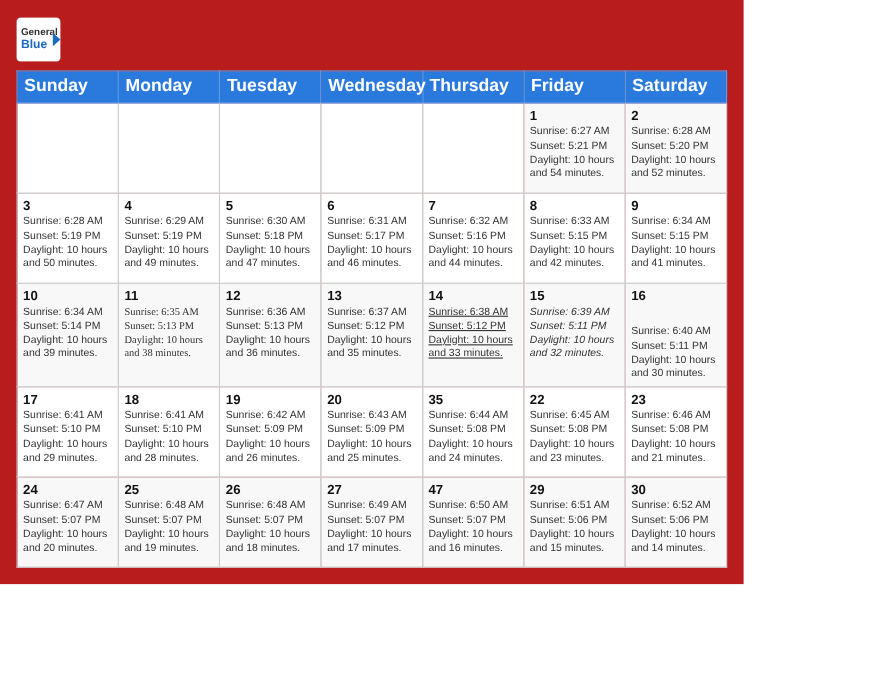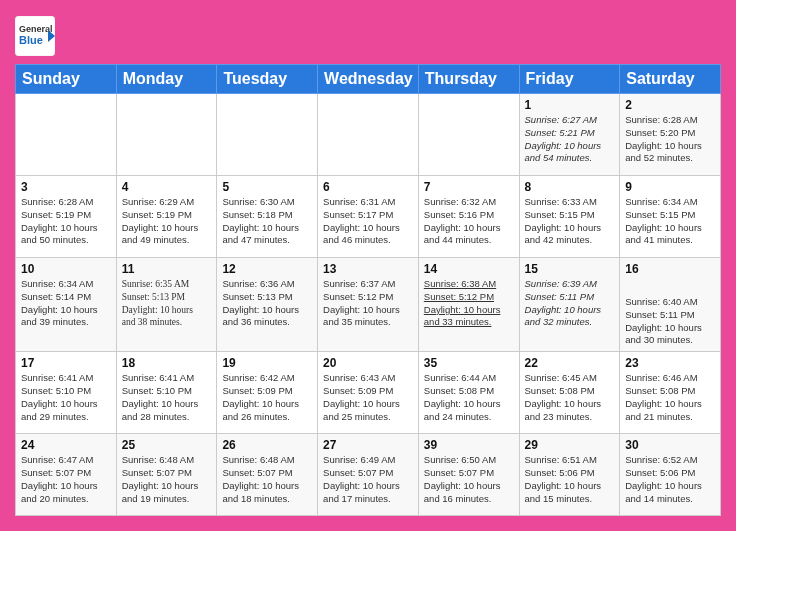--- a/index.html
+++ b/index.html
@@ -4,22 +4,22 @@
   <style>
     * { box-sizing: border-box; margin: 0; padding: 0; }
     body {
       font-family: Arial, sans-serif;
       background: #fff;
       width: 792px;
       min-height: 612px;
       padding: 0;
     }
     .page {
-      width: 736px;
-      background: #ec4899;
+      width: 676px;
+      background: #b91c1c;
       padding: 10px 15px 15px 15px;
     }
     .header {
       display: flex;
       align-items: flex-start;
       justify-content: space-between;
       margin-bottom: 8px;
     }
     .logo {
       display: flex;
@@ -120,21 +120,21 @@
     </thead>
     <tbody id="calendar-body">
     <tr>
           <td class="empty-cell"></td>
           <td class="empty-cell"></td>
           <td class="empty-cell"></td>
           <td class="empty-cell"></td>
           <td class="empty-cell"></td>
           <td>
             <span class="day-num">1</span>
-            <div class="cell-info" style="white-space: pre-line; font-style: italic;">Sunrise: 6:27 AM
+            <div class="cell-info" style="white-space: pre-line;">Sunrise: 6:27 AM
 Sunset: 5:21 PM
 Daylight: 10 hours
 and 54 minutes.</div>
           </td>
           <td>
             <span class="day-num">2</span>
             <div class="cell-info" style="white-space: pre-line;">Sunrise: 6:28 AM
 Sunset: 5:20 PM
 Daylight: 10 hours
 and 52 minutes.</div>
@@ -316,21 +316,21 @@
 and 18 minutes.</div>
           </td>
           <td>
             <span class="day-num">27</span>
             <div class="cell-info" style="white-space: pre-line;">Sunrise: 6:49 AM
 Sunset: 5:07 PM
 Daylight: 10 hours
 and 17 minutes.</div>
           </td>
           <td>
-            <span class="day-num">39</span>
+            <span class="day-num">47</span>
             <div class="cell-info" style="white-space: pre-line;">Sunrise: 6:50 AM
 Sunset: 5:07 PM
 Daylight: 10 hours
 and 16 minutes.</div>
           </td>
           <td>
             <span class="day-num">29</span>
             <div class="cell-info" style="white-space: pre-line;">Sunrise: 6:51 AM
 Sunset: 5:06 PM
 Daylight: 10 hours

